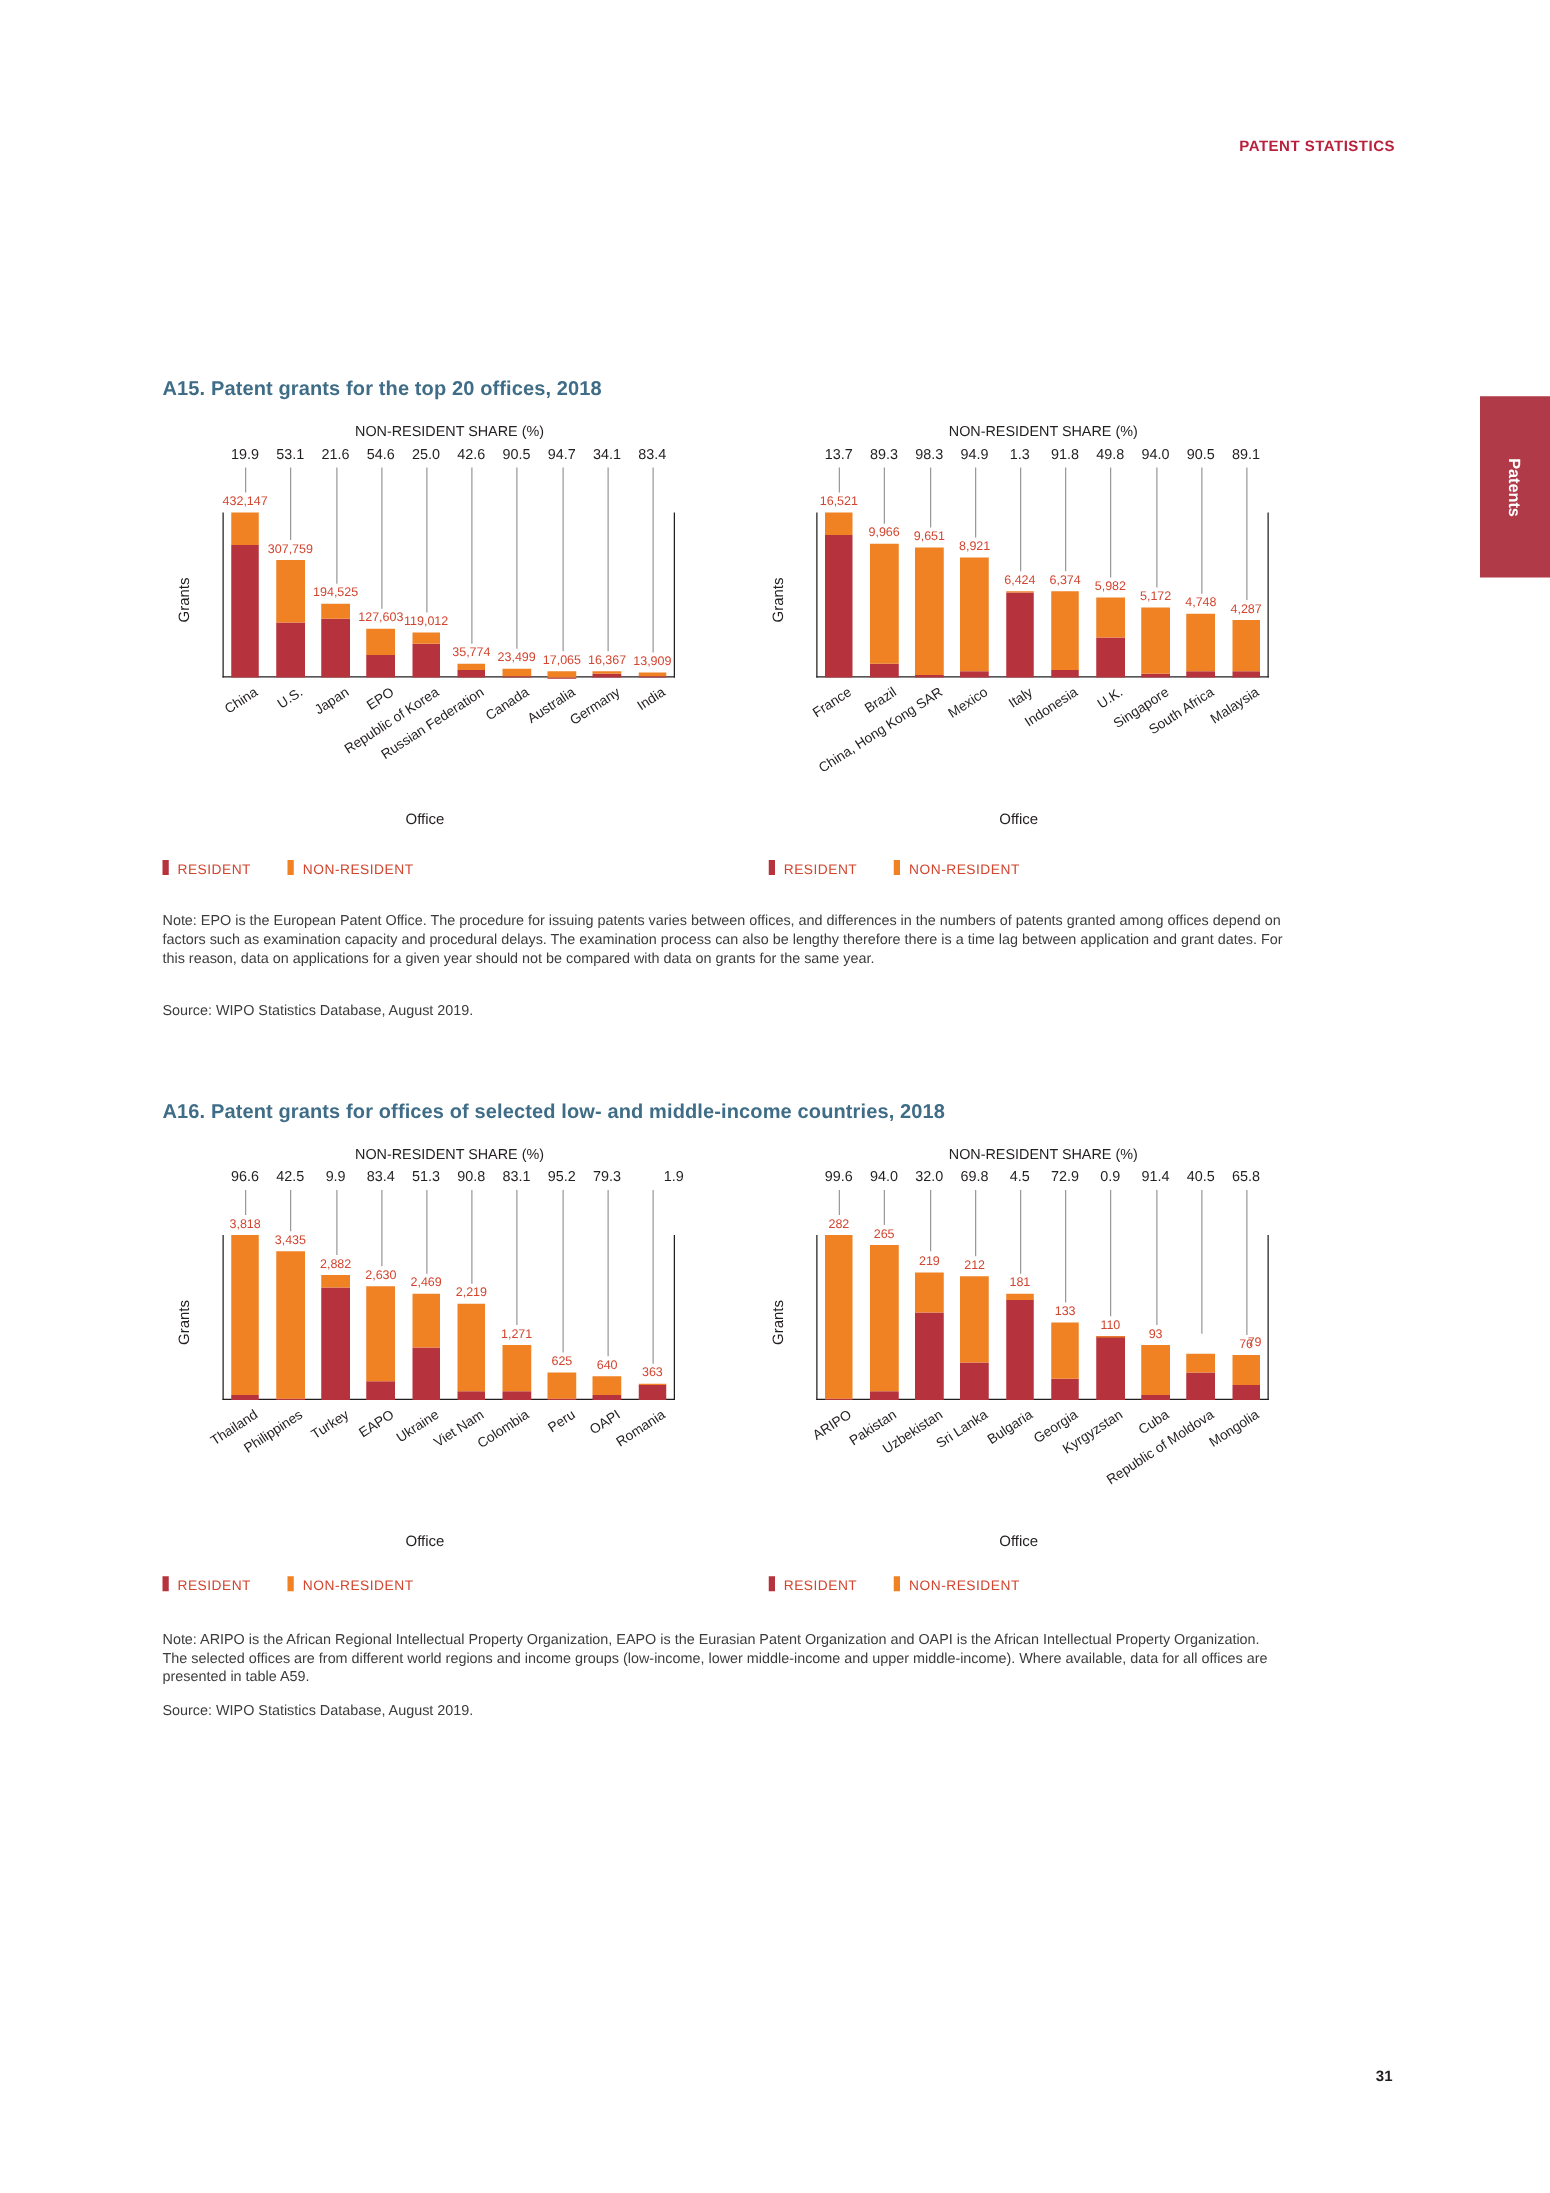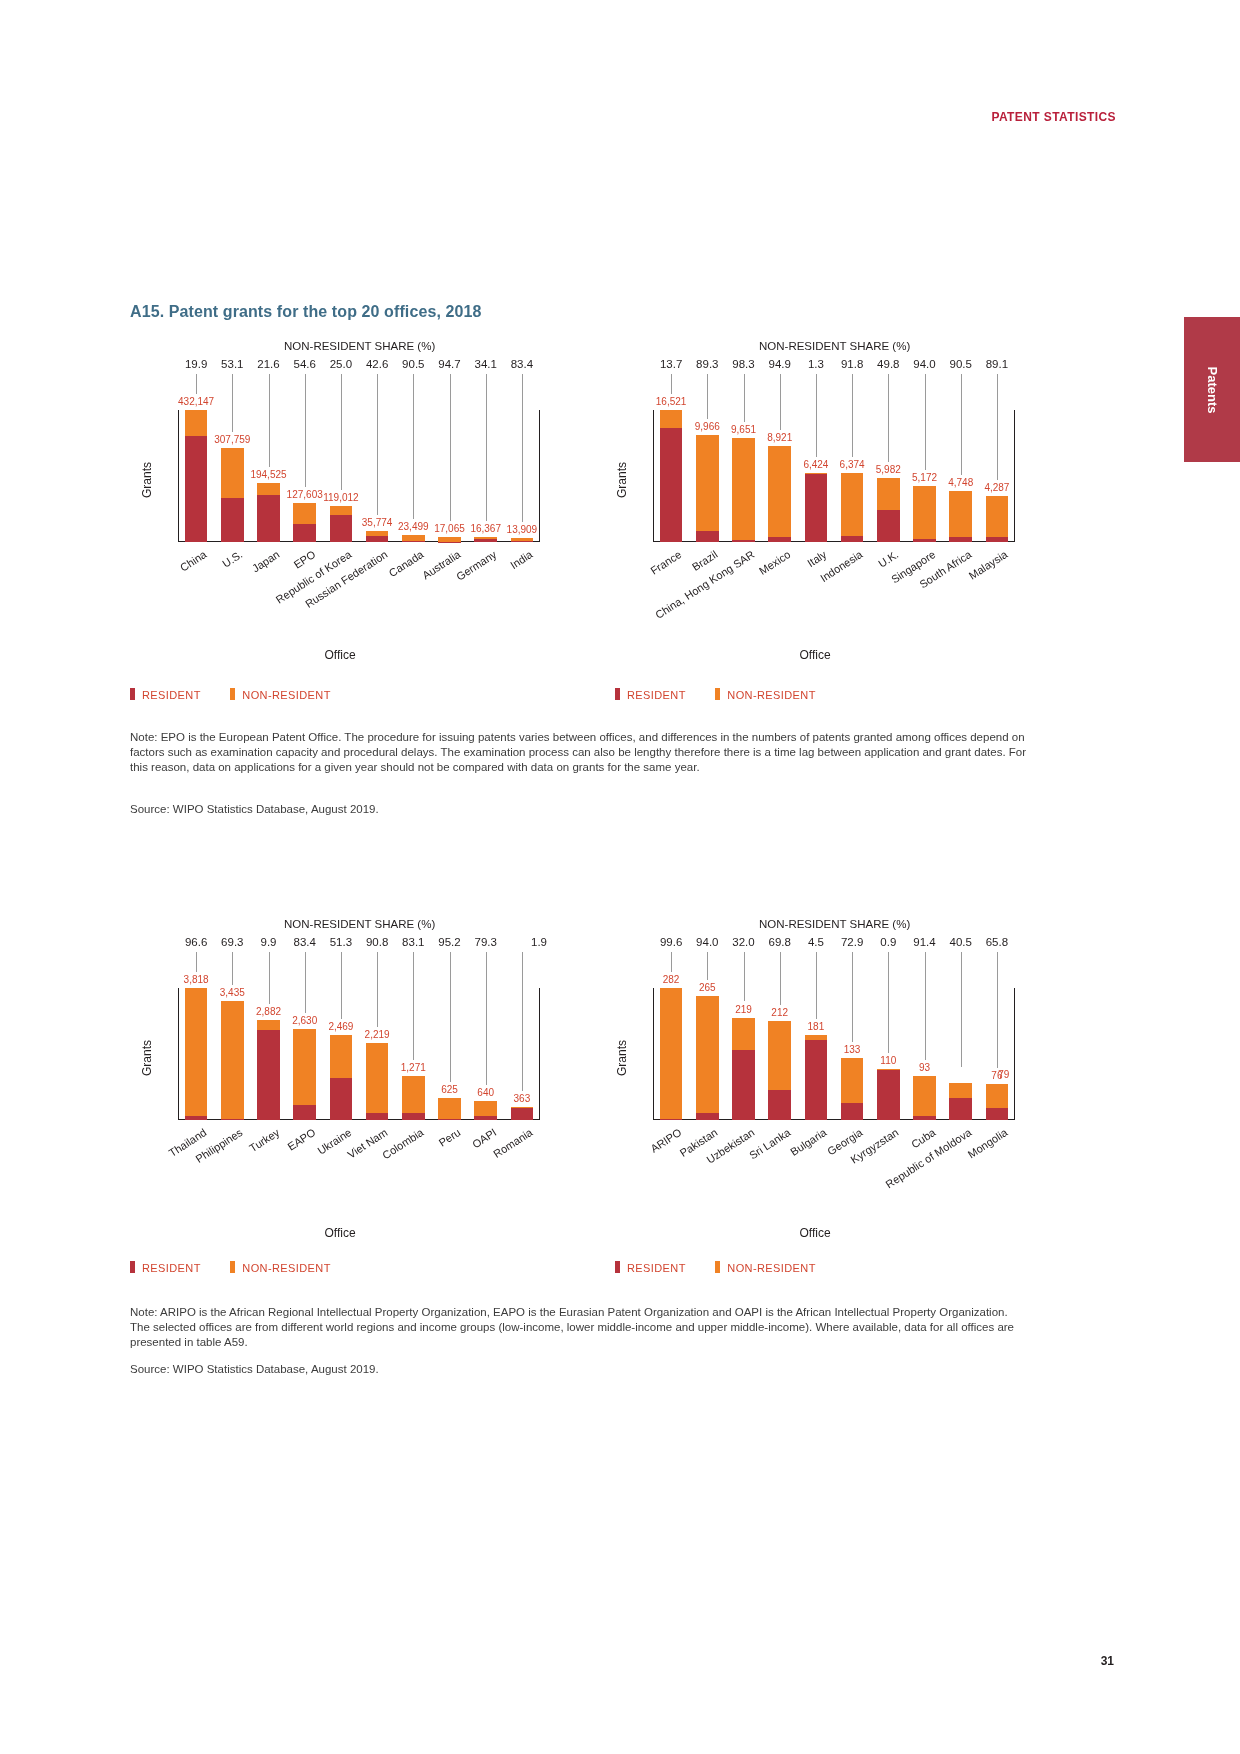--- a/index.html
+++ b/index.html
@@ -286,20 +286,21 @@
     <span class="item"><span class="sw sw-nres"></span><span>NON-RESIDENT</span></span>
   </div>
   <div class="legend" style="left:615px;top:688px;">
     <span class="item"><span class="sw sw-res"></span><span>RESIDENT</span></span>
     <span class="item"><span class="sw sw-nres"></span><span>NON-RESIDENT</span></span>
   </div>
 
   <div class="note" style="top:730px;">Note: EPO is the European Patent Office. The procedure for issuing patents varies between offices, and differences in the numbers of patents granted among offices depend on factors such as examination capacity and procedural delays. The examination process can also be lengthy therefore there is a time lag between application and grant dates. For this reason, data on applications for a given year should not be compared with data on grants for the same year.</div>
   <div class="source" style="top:803px;">Source: WIPO Statistics Database, August 2019.</div>
 
+  <div class="fig-title" style="top:881px;">A16. Patent grants for offices of selected low- and middle-income countries, 2018</div>
 
   <div class="panel" id="panel-a16-left" style="left:130px;top:918px;width:420px;height:320px;">
       <div class="axis-y-title" style="left: 10px; top: 158px;">Grants</div>
       <div class="nr-title" style="left: 154px; top: 0px;">NON-RESIDENT SHARE (%)</div>
       <div class="plot" style="left: 48px; top: 70px; width: 362px; height: 132px;">
         <div class="axis-line" style="left: 0px; bottom: 0px; width: 362px; height: 1px;"></div>
         <div class="axis-line" style="left: 0px; bottom: 0px; width: 1px; height: 132px;"></div>
         <div class="axis-line" style="right: 0px; bottom: 0px; width: 1px; height: 132px;"></div>
         <div class="bar" style="left: 6.878px; width: 22.444px; height: 132px;">
           <div class="seg-res" style="height: 4.488px;"></div>
@@ -348,21 +349,21 @@
         <div class="bar-val" style="left: 307.7px; bottom: 21.6695px;">640</div>
         <div class="bar" style="left: 332.678px; width: 22.444px; height: 12.55px;">
           <div class="seg-res" style="height: 12.3116px;"></div>
           <div class="seg-nres" style="height: 0.23845px; bottom: 12.3116px;"></div>
         </div>
         <div class="bar-val" style="left: 343.9px; bottom: 15.55px;">363</div>
       </div>
       <div class="nr-label" style="width: 60px; left: 36.1px; top: 18px;">96.6</div>
       <div class="leader" style="left: 66.1px; top: 34px; height: 20px;"></div>
       <div class="tick" style="left: 72.1px; top: 208px; width: 150px; margin-left: -150px;">Thailand</div>
-      <div class="nr-label" style="width: 60px; left: 72.3px; top: 18px;">69.3</div>
+      <div class="nr-label" style="width: 60px; left: 72.3px; top: 18px;">42.5</div>
       <div class="leader" style="left: 102.3px; top: 34px; height: 33.2415px;"></div>
       <div class="tick" style="left: 108.3px; top: 208px; width: 150px; margin-left: -150px;">Philippines</div>
       <div class="nr-label" style="width: 60px; left: 108.5px; top: 18px;">9.9</div>
       <div class="leader" style="left: 138.5px; top: 34px; height: 52.3604px;"></div>
       <div class="tick" style="left: 144.5px; top: 208px; width: 150px; margin-left: -150px;">Turkey</div>
       <div class="nr-label" style="width: 60px; left: 144.7px; top: 18px;">83.4</div>
       <div class="leader" style="left: 174.7px; top: 34px; height: 61.0728px;"></div>
       <div class="tick" style="left: 180.7px; top: 208px; width: 150px; margin-left: -150px;">EAPO</div>
       <div class="nr-label" style="width: 60px; left: 180.9px; top: 18px;">51.3</div>
       <div class="leader" style="left: 210.9px; top: 34px; height: 66.6391px;"></div>

